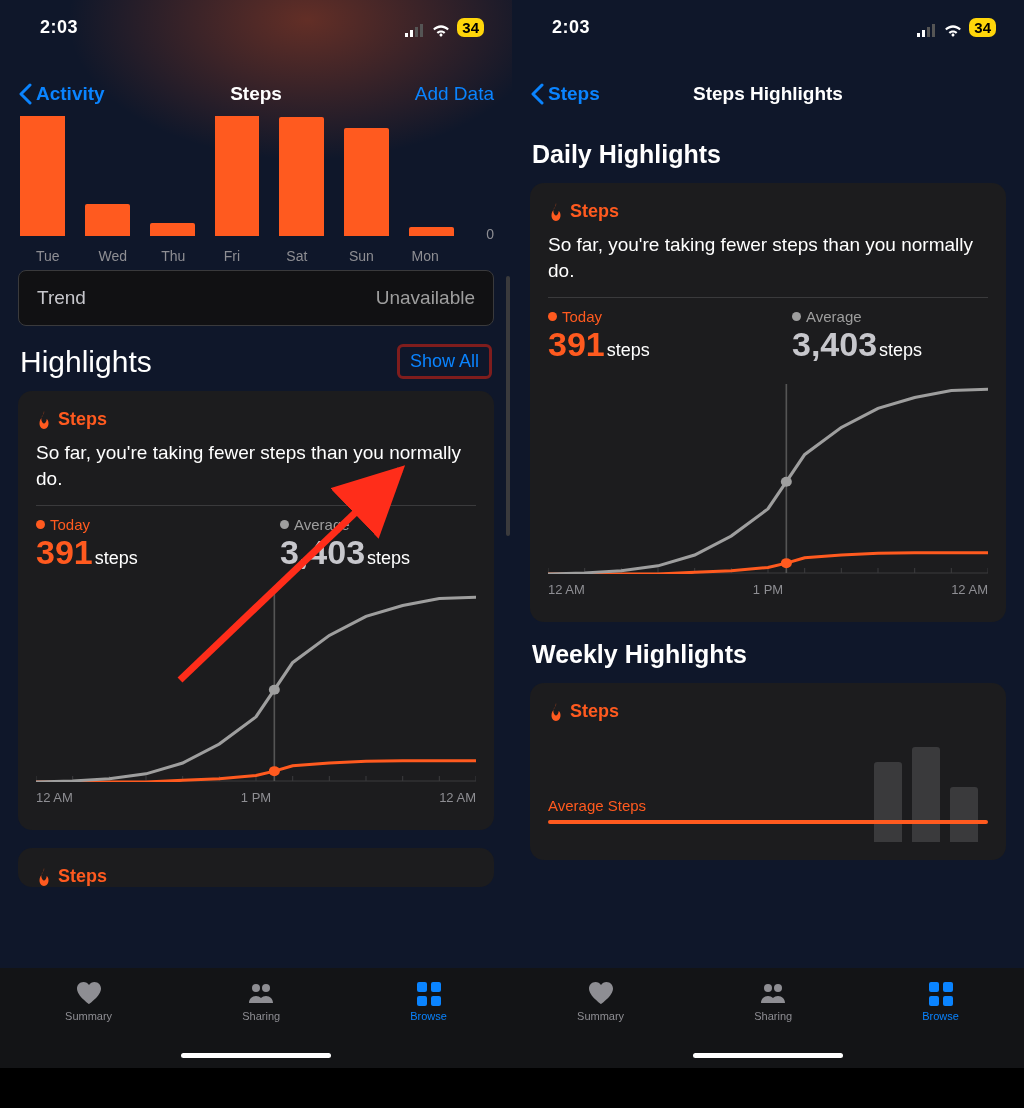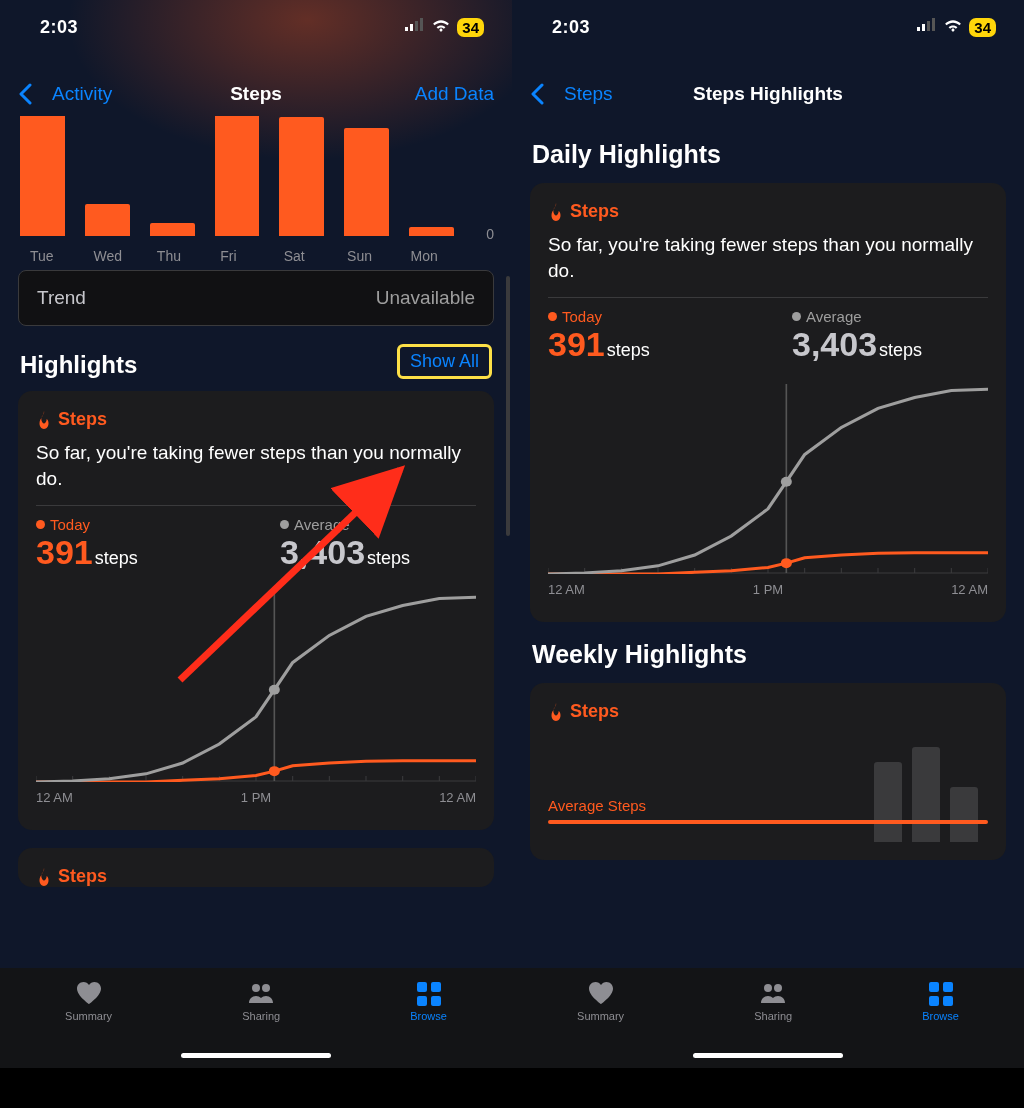--- a/index.html
+++ b/index.html
@@ -1,26 +1,26 @@
 <!DOCTYPE html>
 <html><head>
 <meta charset="utf-8">
 <style>
   * { margin:0; padding:0; box-sizing:border-box; font-family:-apple-system,BlinkMacSystemFont,"SF Pro Text","Helvetica Neue",sans-serif; -webkit-font-smoothing:antialiased; }
   body { background:#000; color:#fff; width:1024px; height:1108px; display:flex; overflow:hidden; }
   .phone { position:relative; width:512px; height:1068px; background:#0f172a; overflow:hidden;padding-left:34px; }
   
   .statusbar { position:absolute; top:0; left:0; right:0; height:54px; display:flex; align-items:center; justify-content:space-between; padding:0 28px 0 40px; font-size:18px; font-weight:600; z-index:5; }
   .statusbar .time { letter-spacing:0.5px; }
-  .statusbar .right { display:flex; align-items:flex-start; gap:6px; }
+  .statusbar .right { display:flex; align-items:flex-end; gap:6px; }
   .signal svg, .wifi svg { display:block; }
   .batt { display:flex; align-items:center; gap:2px; background:#ffd60a; color:#000; border-radius:7px; padding:1px 5px 1px 5px; font-size:15px; font-weight:700; }
   
   .navbar { position:absolute; top:72px; left:0; right:0; height:44px; display:flex; align-items:center; justify-content:space-between; padding:0 18px; font-size:19px; z-index:5; }
-  .navbar .back { color:#0a84ff; display:flex; align-items:center; gap:20px; font-size:19px; }
+  .navbar .back { color:#0a84ff; display:flex; align-items:center; gap:4px; font-size:19px;font-weight:bold; }
   .navbar .back svg{flex-shrink:0;}
   .navbar .title { position:absolute; left:50%; transform:translateX(-50%); font-weight:600; font-size:19px; }
   .navbar .action { color:#0a84ff; font-size:19px; }
   
   .content { position:absolute; top:116px; left:0; right:0; bottom:100px; overflow:hidden; padding:0 18px; }
   
   .tabbar { position:absolute; bottom:0; left:0; right:0; height:100px; display:flex; justify-content:space-around; align-items:flex-start; padding-top:12px; background:rgba(20,20,20,0.9); backdrop-filter:blur(20px); }
   .tab { display:flex; flex-direction:column; align-items:center; gap:4px; font-size:11px; color:#8e8e93; }
   .tab.active { color:#0a84ff; }
   .tab svg { width:28px; height:26px; }
@@ -34,30 +34,30 @@
   .stat { flex:1; }
   .stat .label { font-size:15px; font-weight:500; display:flex; align-items:center; gap:5px; }
   .stat .label .dot { width:9px; height:9px; border-radius:50%; }
   .stat.today .label{color:#ff5a1f;} .stat.today .dot{background:#ff5a1f;}
   .stat.avg .label{color:#9e9e9e;} .stat.avg .dot{background:#9e9e9e;}
   .stat .val { font-size:34px; font-weight:700; }
   .stat.today .val{color:#ff5a1f;} .stat.avg .val{color:#c7c7cc;}
   .stat .unit { font-size:18px; font-weight:500; margin-left:2px;}
   
   .sec-head { display:flex; justify-content:space-between; align-items:flex-end; margin:18px 2px 12px 2px;}
-  .sec-head h2 { font-size:24px; font-weight:700; }
+  .sec-head h2 { font-size:30px; font-weight:400; }
   .sec-head .link { color:#0a84ff; font-size:18px; }
-  .showall-box { border:3px solid #fde047; border-radius:6px; padding:4px 10px; }
+  .showall-box { border:3px solid #7f1d1d; border-radius:6px; padding:4px 10px; }
   
   .arrow-ann { position:absolute; pointer-events:none; z-index:6; }
   
   .barchart { position:relative; height:160px; margin-top:-12px; }
   .bars { position:absolute; left:0; right:40px; bottom:28px; top:0; display:flex; align-items:flex-end; gap:20px; padding-left:2px;}
   .bar { width:46px; background:#ff5a1f; border-radius:2px 2px 0 0;}
-  .barlabels { position:absolute; left:10px; right:40px; bottom:0; display:flex; gap:20px; padding-left:2px;}
+  .barlabels { position:absolute; left:16px; right:40px; bottom:0; display:flex; gap:20px; padding-left:2px;}
   .barlabels span{ width:46px; font-size:14px; color:#8e8e93; }
   .axis0 { position:absolute; right:0; bottom:22px; font-size:14px; color:#8e8e93;}
   
   .trend { border:1px solid #3a3a3c; border-radius:8px; padding:16px 18px; display:flex; justify-content:space-between; font-size:19px; color:#c7c7cc; margin-top:6px; background:#111113;}
   .trend .v{color:#9e9e9e;}
   
   .linechart { position:relative; height:230px; margin-top:10px;}
   .linechart svg { width:100%; height:200px; }
   .xticks { display:flex; justify-content:space-between; font-size:13px; color:#8e8e93; margin-top:4px;}
   

